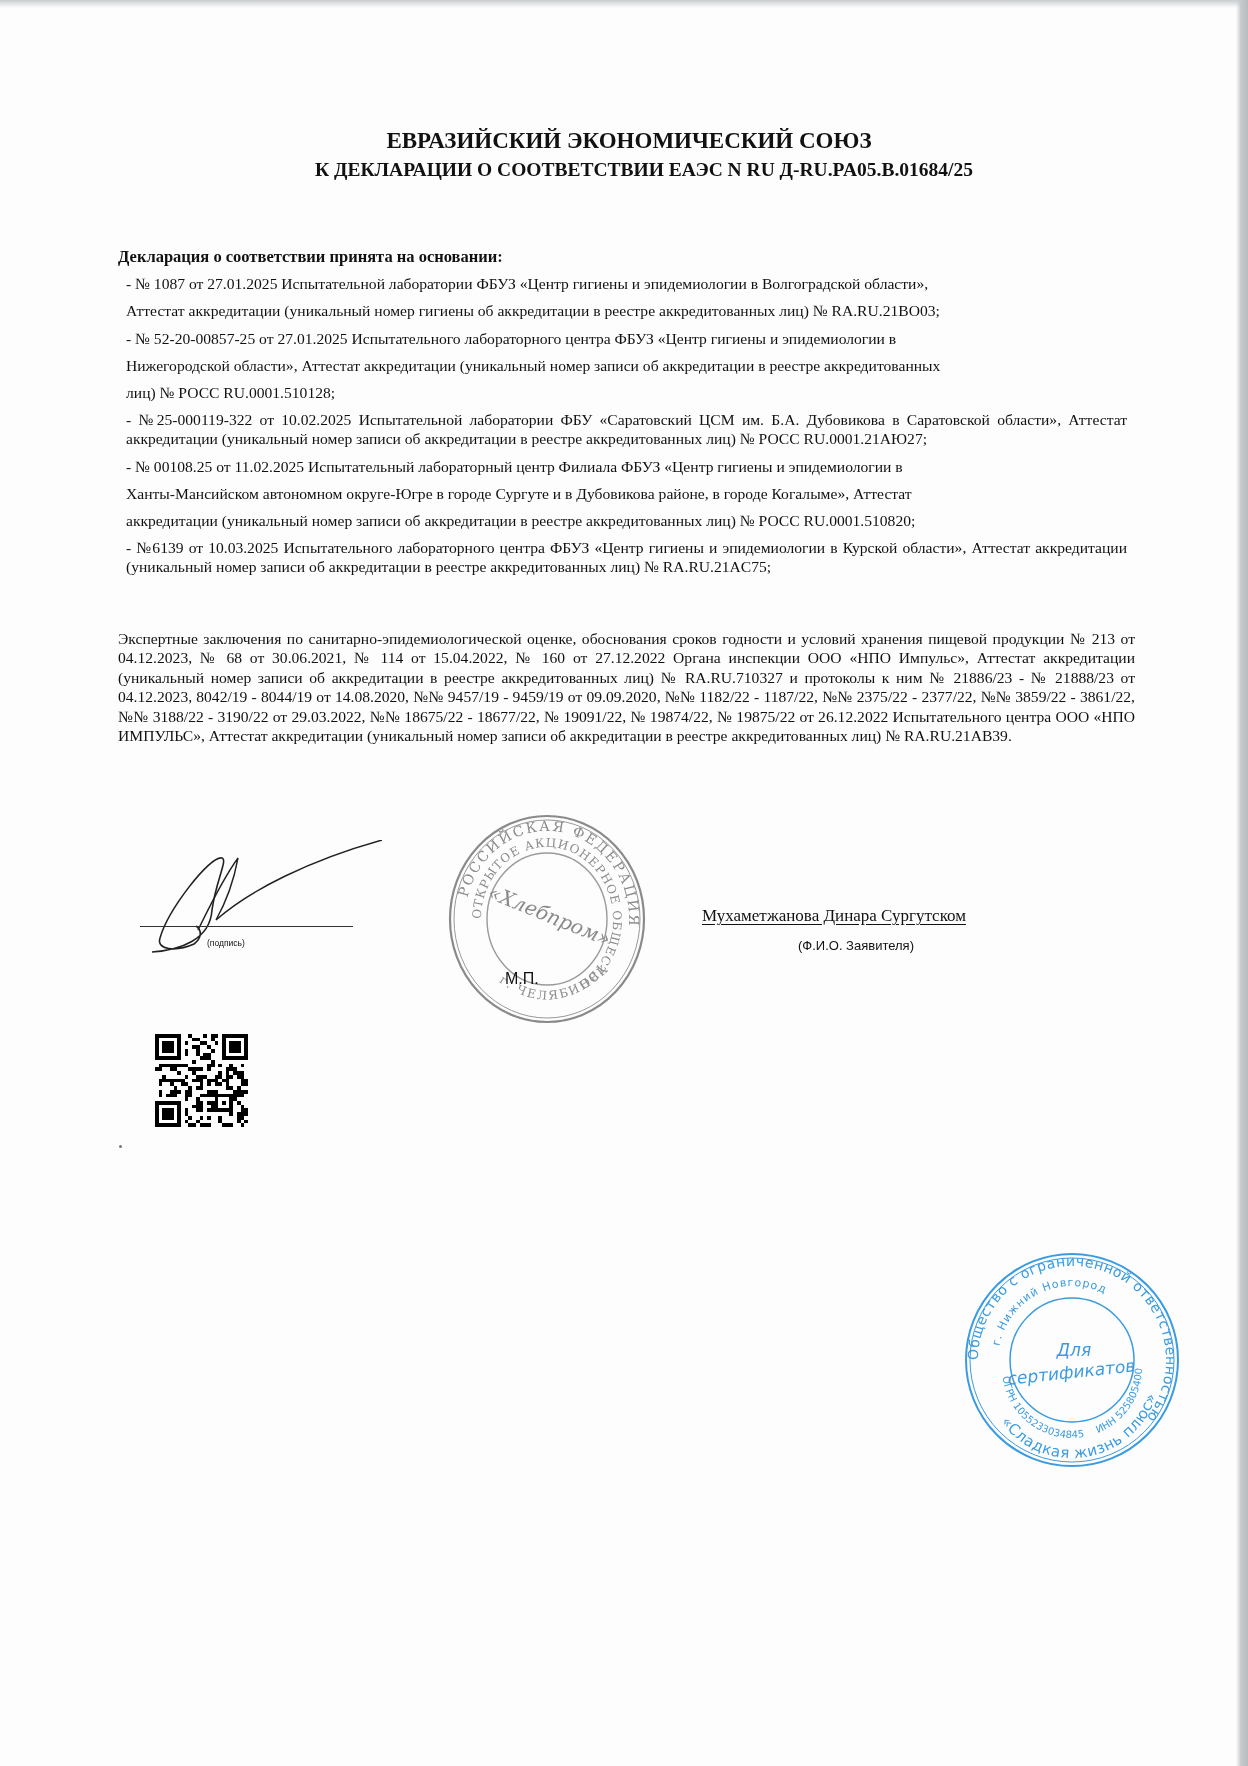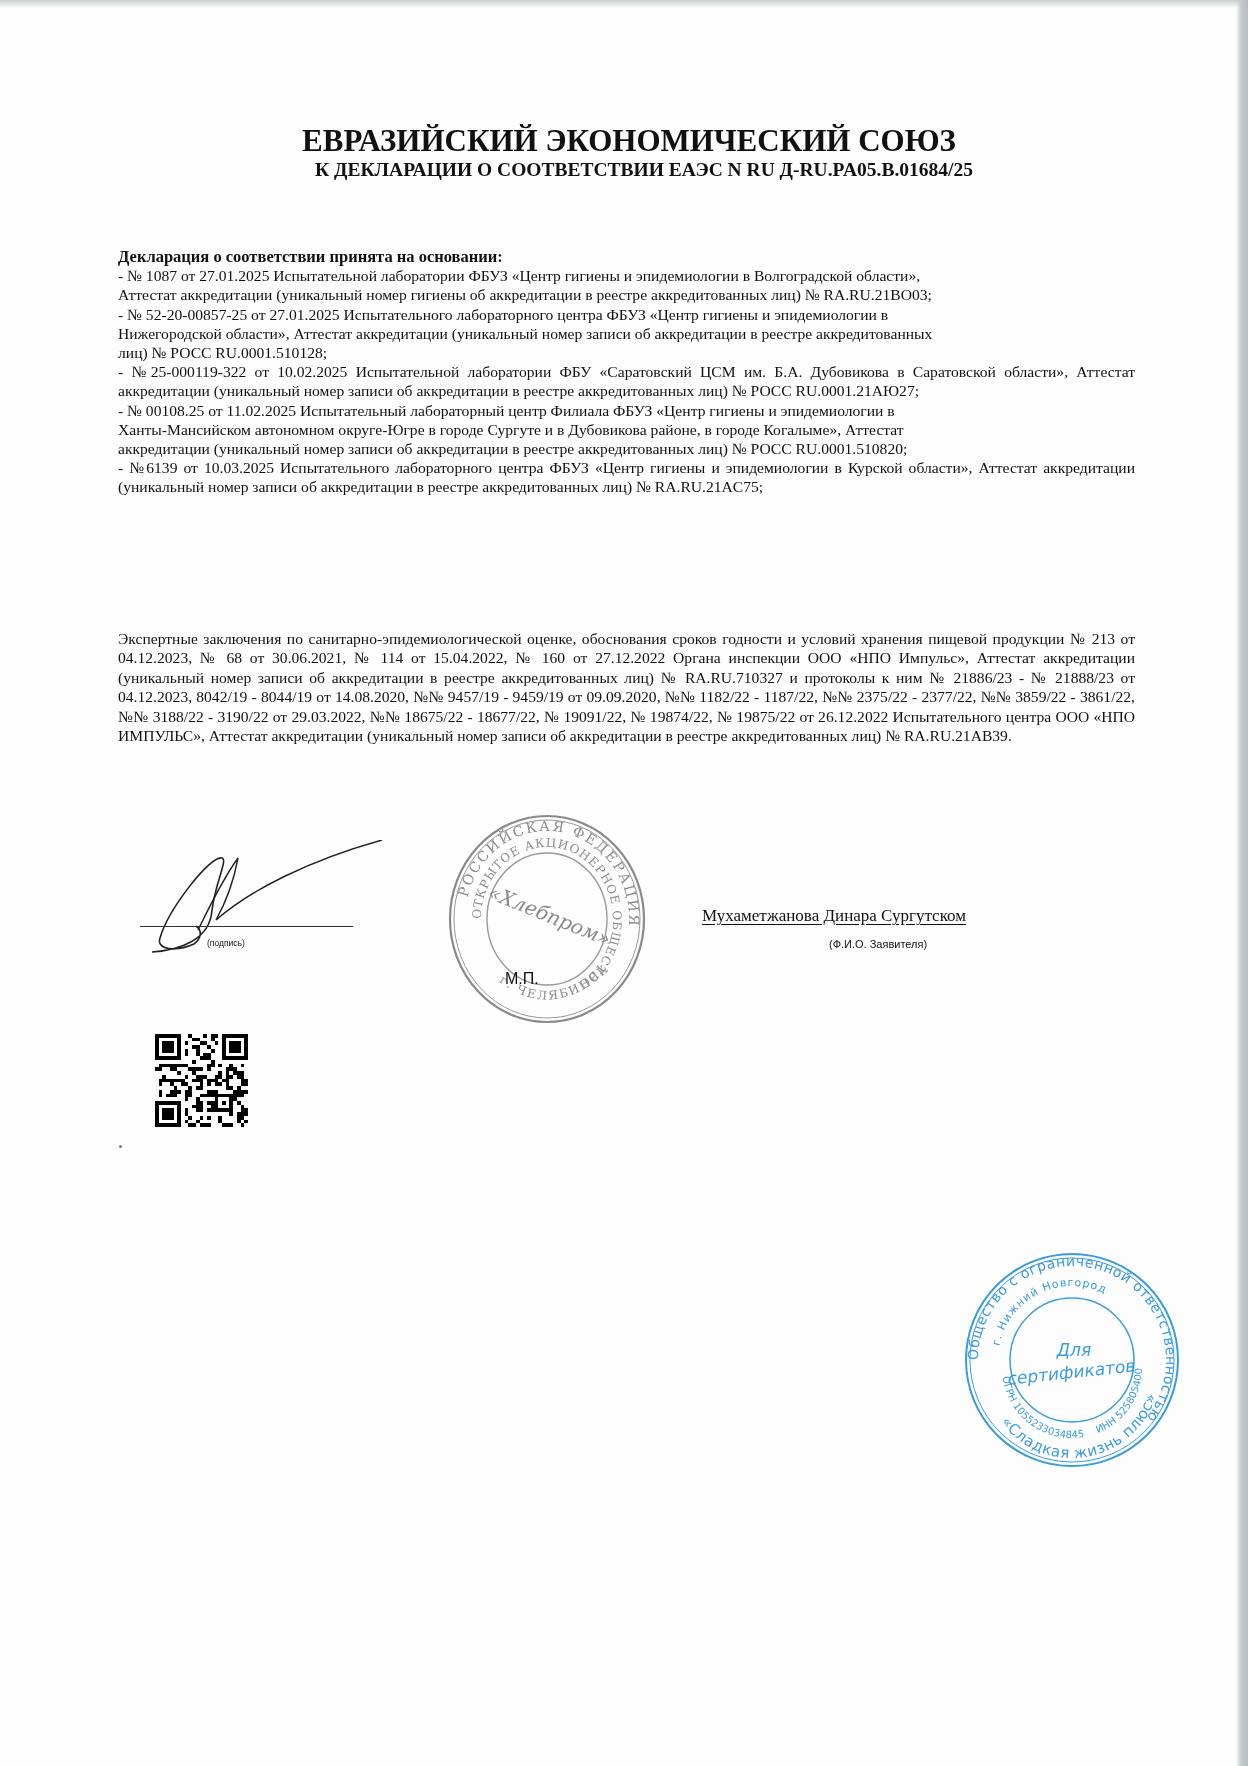--- a/index.html
+++ b/index.html
@@ -11,41 +11,41 @@
   }
   .scan-top {
     position: absolute; left: 0; top: 0; width: 1248px; height: 8px;
     background: linear-gradient(to bottom, #c9ccce, #eef0f1 70%, rgba(253,253,253,0));
   }
   .scan-right {
     position: absolute; right: 0; top: 0; width: 12px; height: 1766px;
     background: linear-gradient(to right, rgba(253,253,253,0), #c7cacc 40%, #b9bcbe);
   }
   .header { position: absolute; left: 0; top: 126px; width: 1248px; text-align: center; font-weight: bold; }
-  .header .h1 { font-size: 31px; line-height: 30px; margin-left: 10px; }
+  .header .h1 { font-size: 23px; line-height: 30px; margin-left: 10px; }
   .header .h2 { font-size: 19px; line-height: 26px; margin-left: 20px; }
   .header .h2 .small { font-size: 17px; }
   .header .h3 { font-size: 19.5px; line-height: 28px; margin-left: 40px; text-align: center; }
 
   .basis { position: absolute; left: 118px; top: 247px; width: 1017px; font-size: 15.6px; line-height: 19.2px; }
   .basis .title { font-weight: bold; font-size: 16.5px; }
-  .basis p { margin: 0; }
+  .basis p { margin: 8px; }
   .basis .just { text-align: justify; text-align-last: left; }
 
   .expert { position: absolute; left: 118px; top: 629px; width: 1017px; font-size: 15.6px; line-height: 19.4px; text-align: justify; text-align-last: left; }
 
   .sig-line { position: absolute; left: 140px; top: 926px; width: 213px; height: 0; border-top: 1.3px solid #333; }
   .sig-caption { position: absolute; left: 207px; top: 938px; font-family: "Liberation Sans", sans-serif; font-size: 8.5px; }
   .signature { position: absolute; left: 150px; top: 840px; width: 240px; height: 120px; }
 
   .stamp-gray { position: absolute; left: 447px; top: 812px; width: 200px; height: 215px; }
   .mp { position: absolute; left: 505px; top: 970px; font-family: "Liberation Sans", sans-serif; font-size: 16px; }
 
   .applicant { position: absolute; left: 702px; top: 906px; font-size: 17px; text-decoration: underline; text-underline-offset: 3px; }
-  .applicant-caption { position: absolute; left: 798px; top: 938px; font-family: "Liberation Sans", sans-serif; font-size: 11px; margin-left: 31px; }
+  .applicant-caption { position: absolute; left: 798px; top: 938px; font-family: "Liberation Sans", sans-serif; font-size: 13px; }
 
   .qr { position: absolute; left: 155px; top: 1034px; width: 93px; height: 93px; }
   .dot { position: absolute; left: 119px; top: 1145px; width: 3px; height: 3px; background: #777; border-radius: 50%; }
 
   .stamp-blue { position: absolute; left: 962px; top: 1250px; width: 220px; height: 220px; }
 </style>
 </head>
 <body>
 
 <div class="scan-top"></div>

